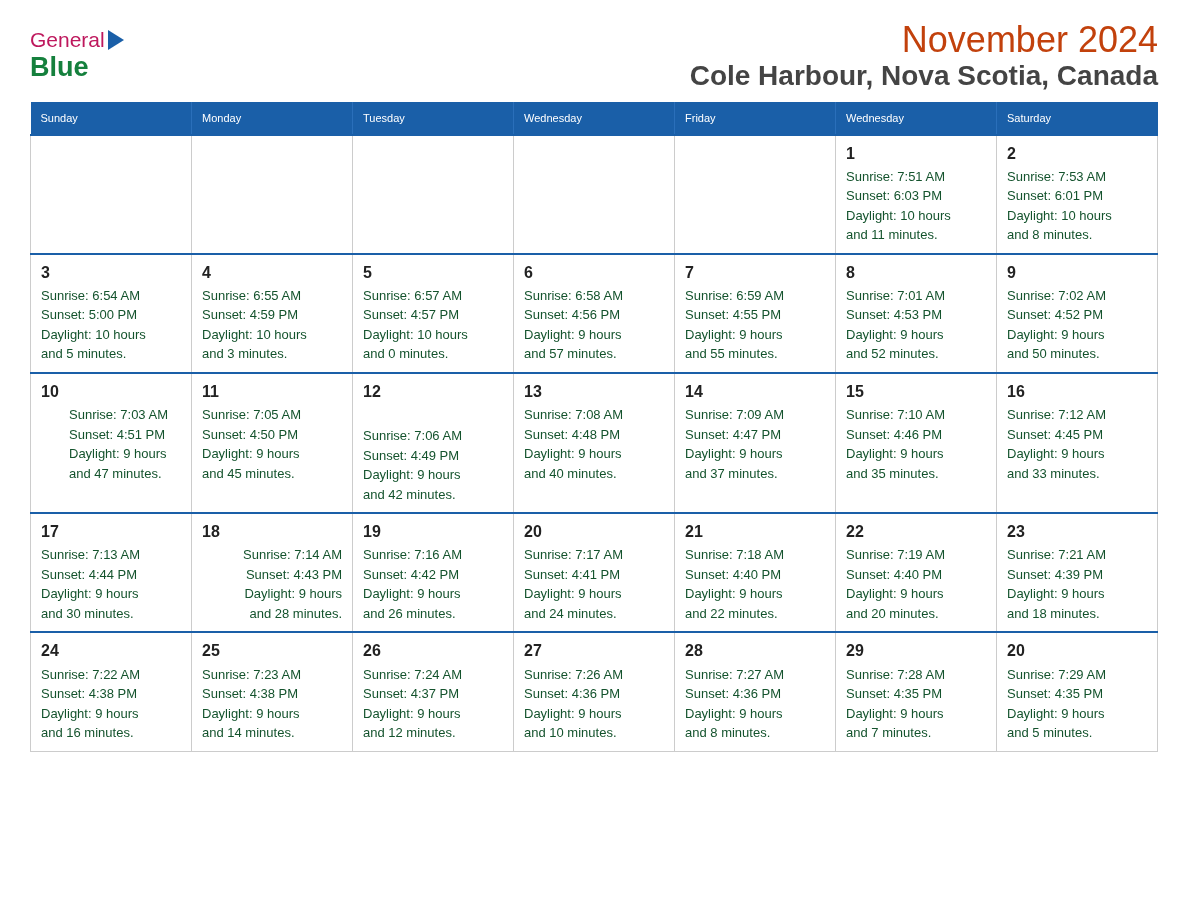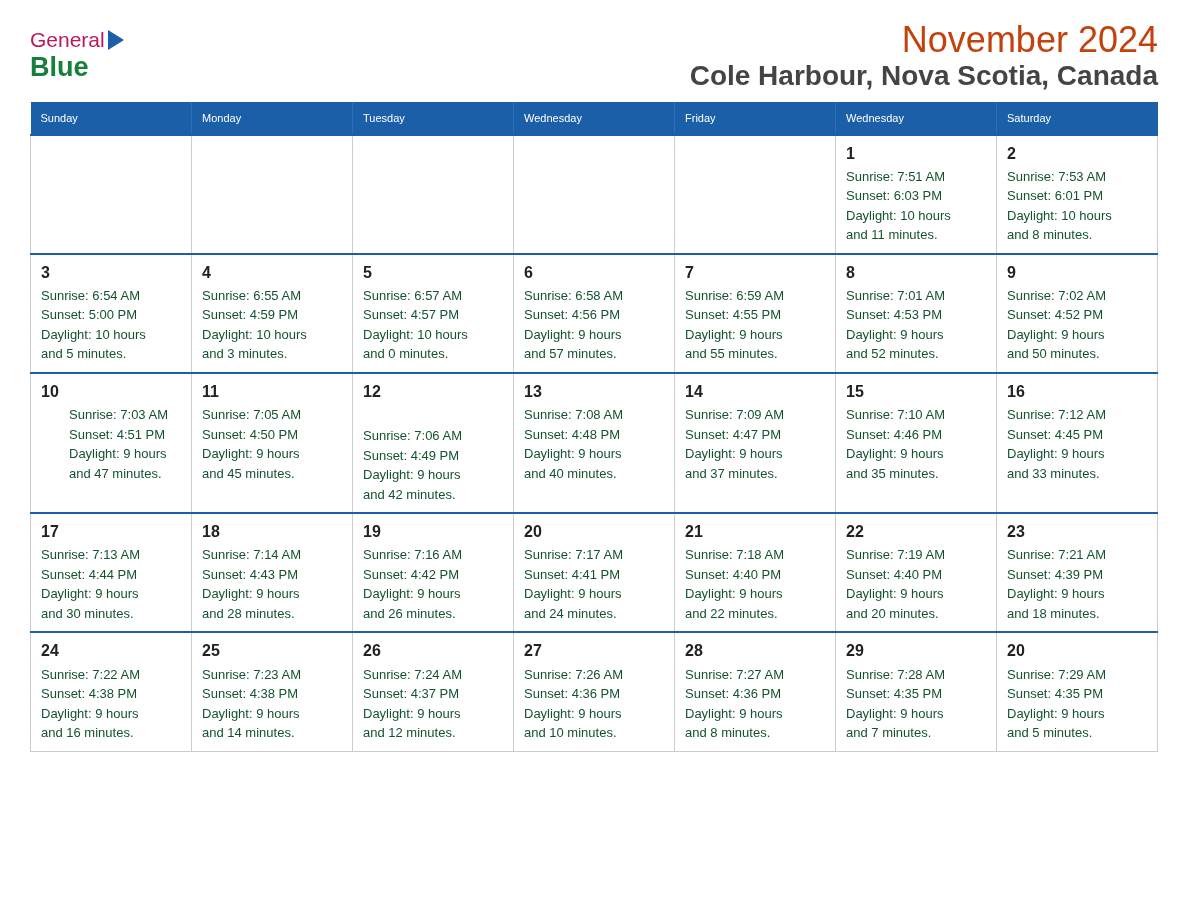--- a/index.html
+++ b/index.html
@@ -240,21 +240,21 @@
       <tr>
         <td>
           <span class="day-num">17</span>
           <div class="day-info" style="white-space: pre-line;">Sunrise: 7:13 AM
 Sunset: 4:44 PM
 Daylight: 9 hours
 and 30 minutes.</div>
         </td>
         <td>
           <span class="day-num">18</span>
-          <div class="day-info" style="white-space: pre-line;">Sunrise: 7:14 AM
+          <div class="day-info" style="white-space: pre-line; text-align: right;">Sunrise: 7:14 AM
 Sunset: 4:43 PM
 Daylight: 9 hours
 and 28 minutes.</div>
         </td>
         <td>
           <span class="day-num">19</span>
           <div class="day-info" style="white-space: pre-line;">Sunrise: 7:16 AM
 Sunset: 4:42 PM
 Daylight: 9 hours
 and 26 minutes.</div>

